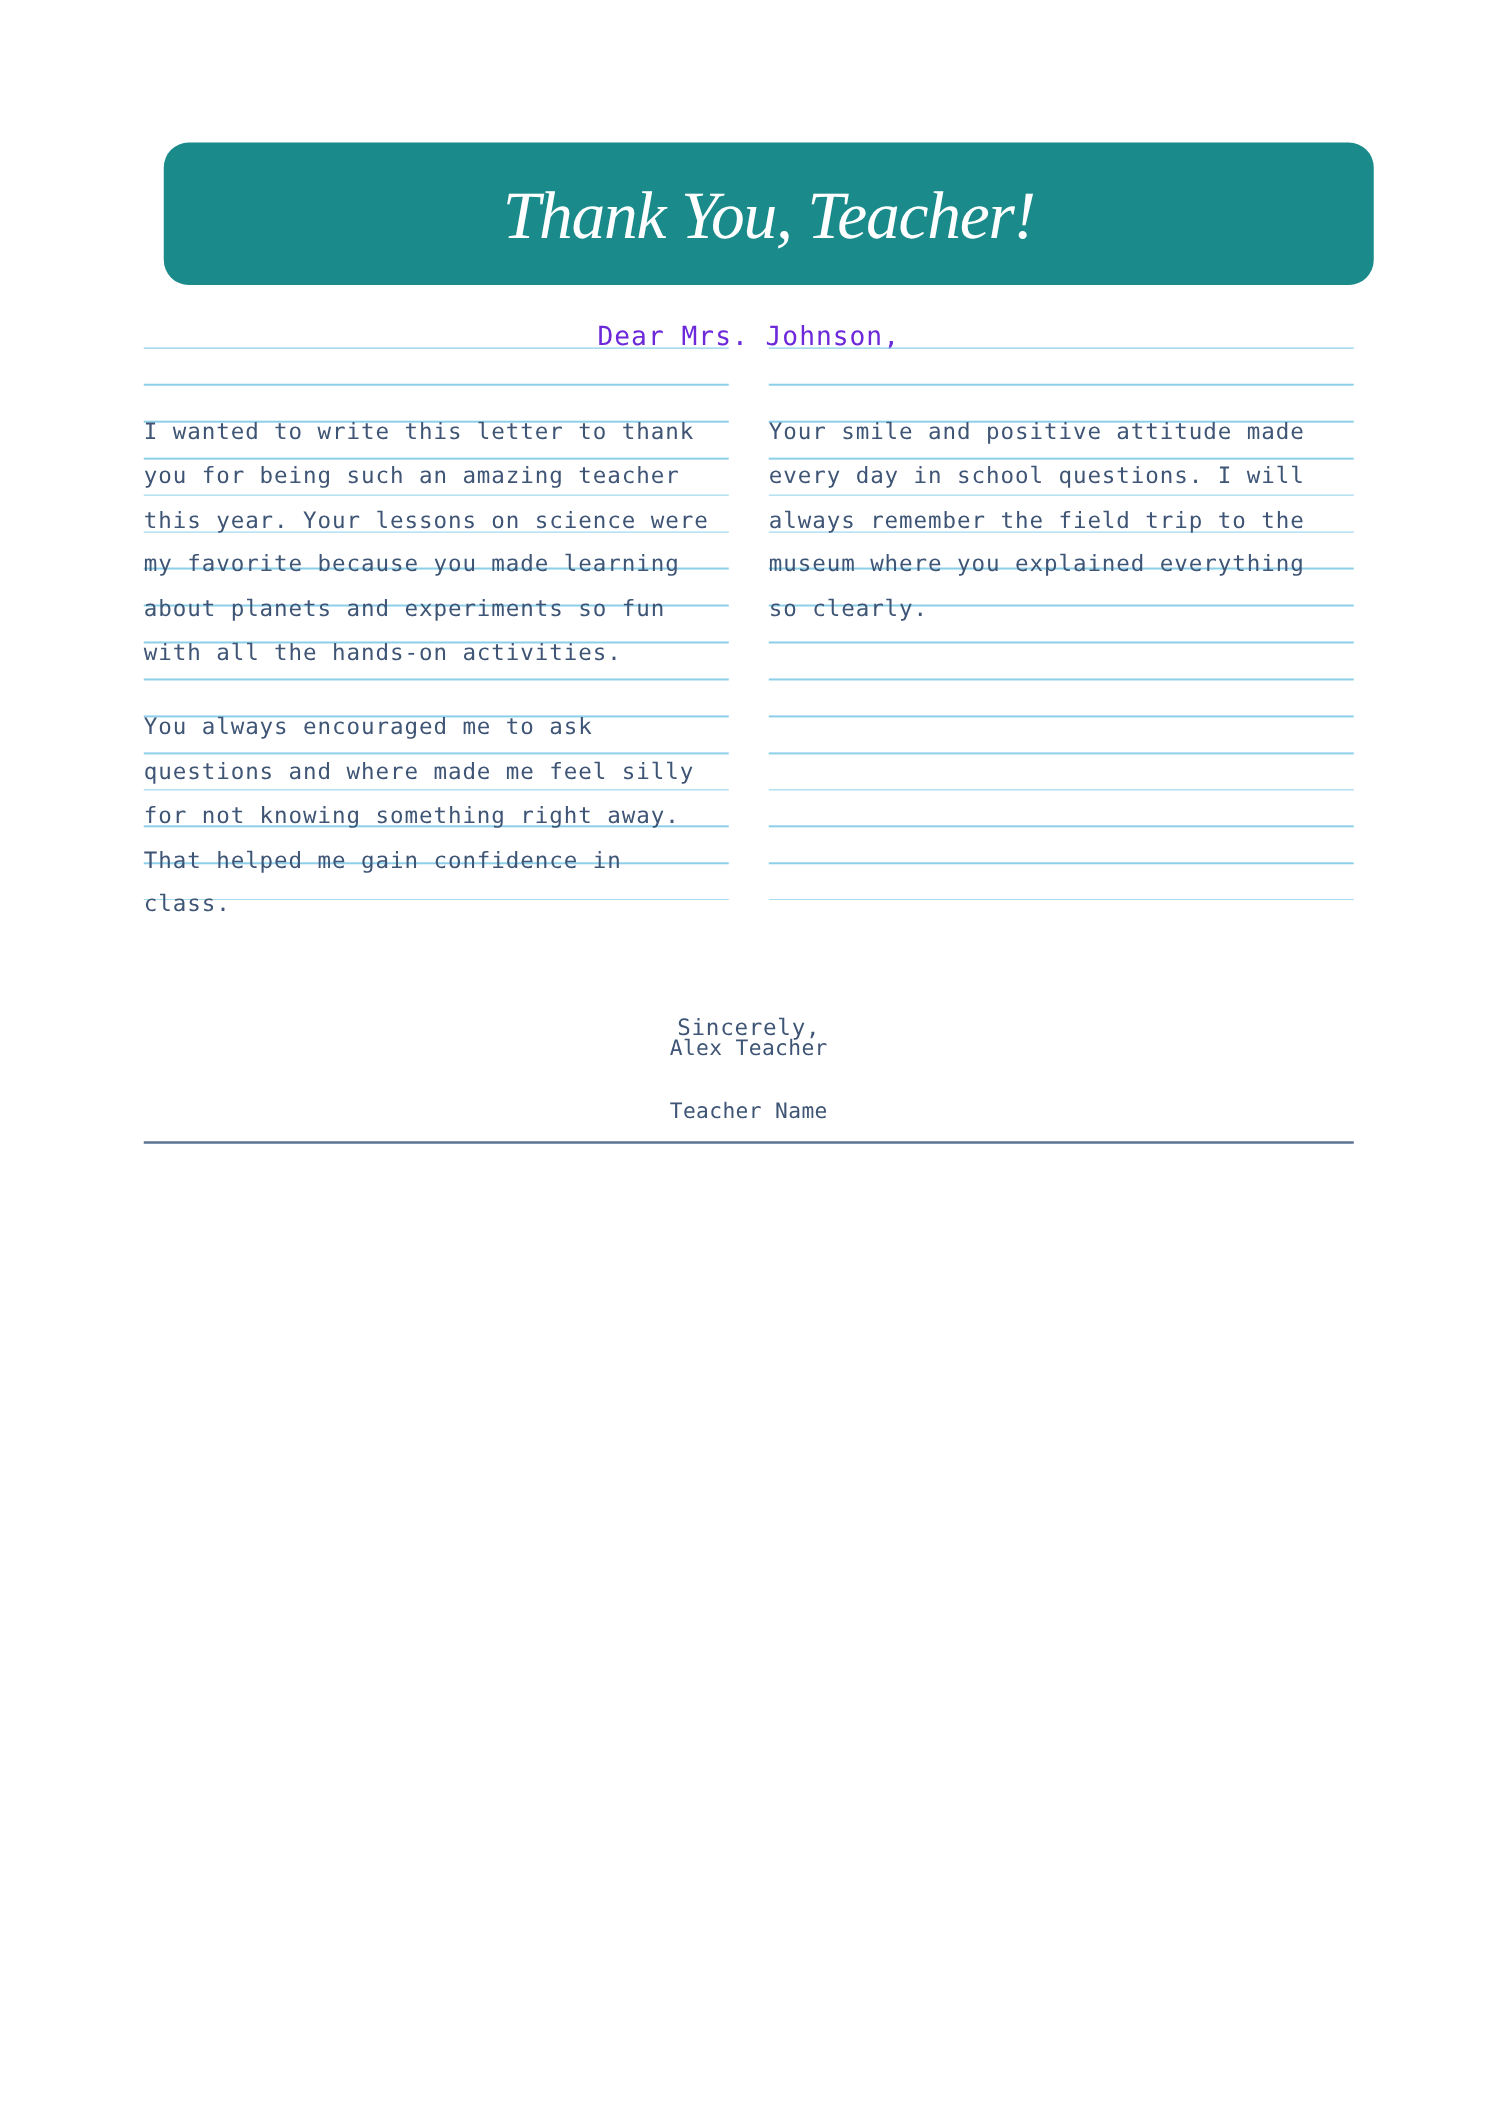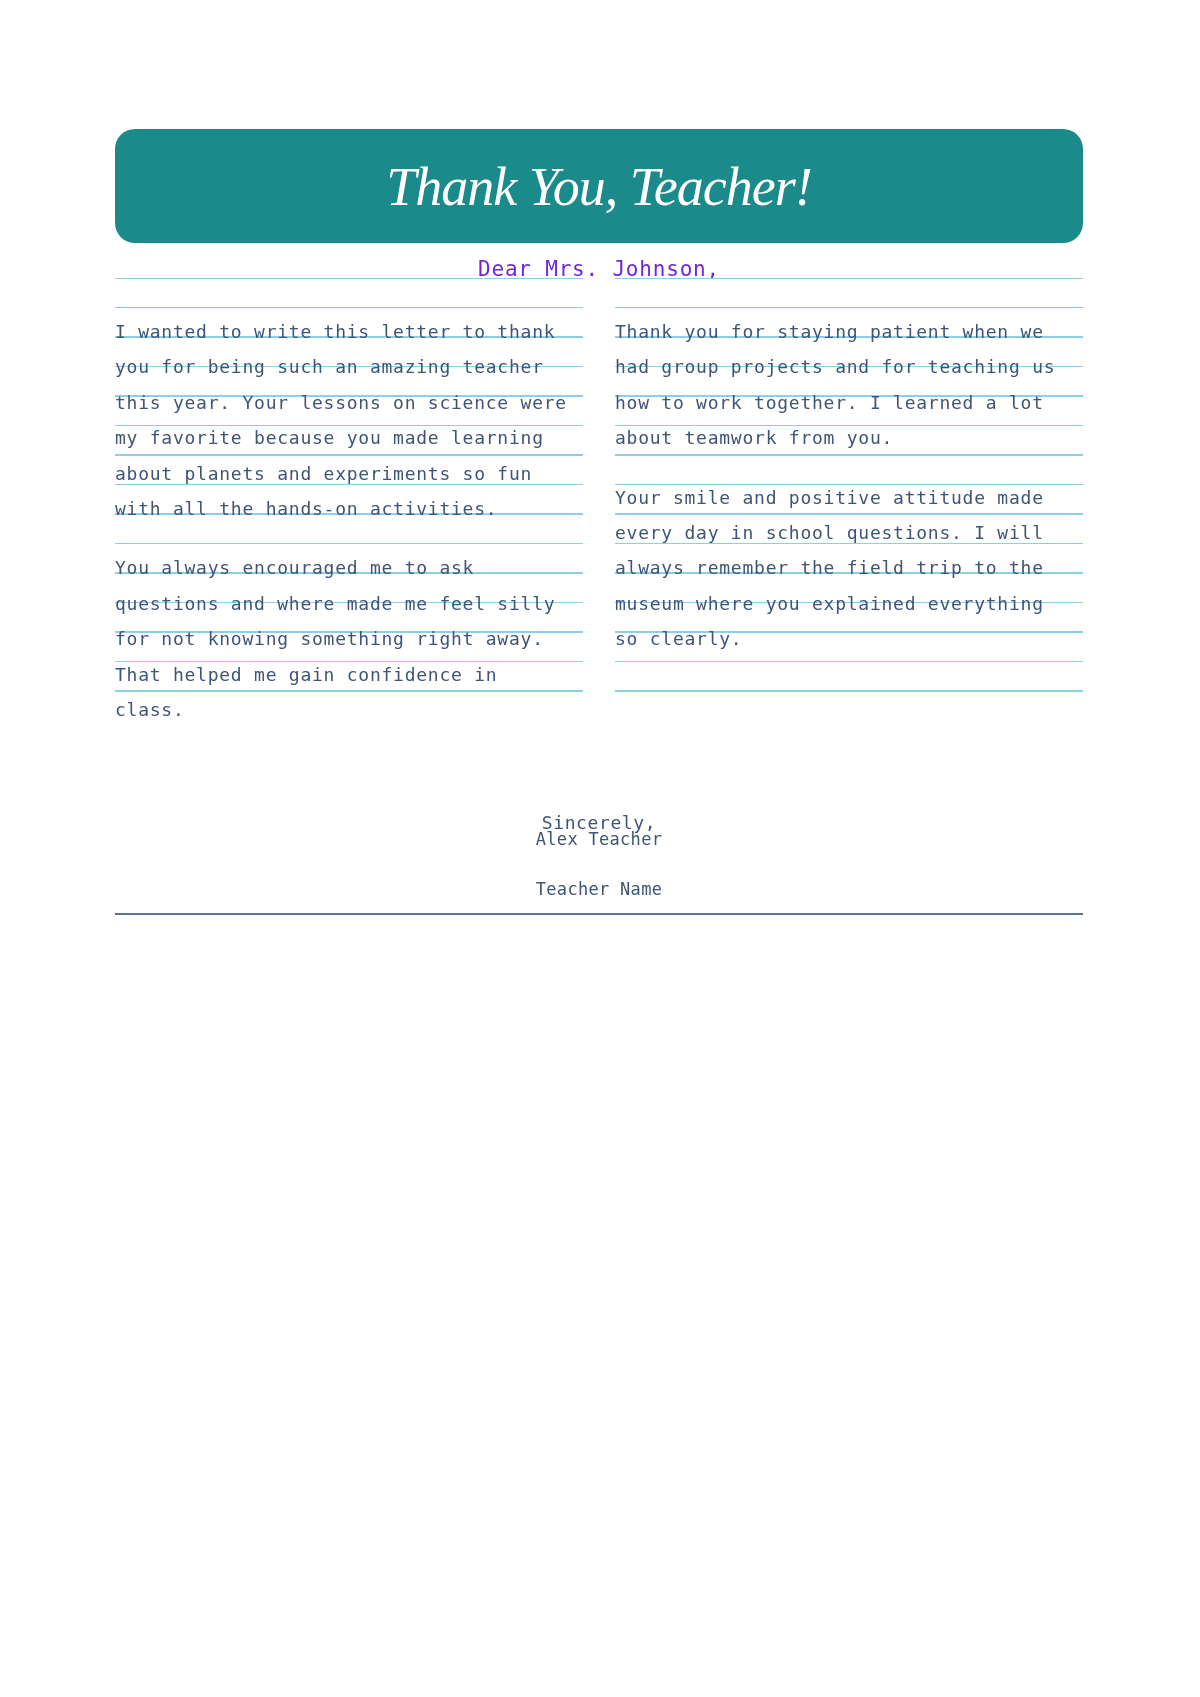--- a/index.html
+++ b/index.html
@@ -1,21 +1,21 @@
 <!DOCTYPE html>
 <html><head>
 <meta charset="utf-8">
 <style>
   html, body { margin: 0; padding: 0; background: #ffffff; }
   body { width: 1200px; height: 1697px; position: relative; overflow: hidden; }
   .page { position: absolute; left: 115px; top: 0; width: 968px; }
   .banner {
-    position: absolute; left: 0; top: 114px; width: 968px; height: 114px;
+    position: absolute; left: 16px; top: 114px; width: 968px; height: 114px;
     background: #1b8a8a; border-radius: 20px;
-    display: flex; align-items: center; justify-content: center; margin-top: 15px;
+    display: flex; align-items: center; justify-content: center;
   }
   .banner-title {
     color: #ffffff;
     font-family: "Liberation Serif", "DejaVu Serif", serif;
     font-style: italic;
     font-size: 54px;
     letter-spacing: -1px;
     line-height: 1;
     margin-top: 2px;
   }
@@ -27,21 +27,21 @@
   .columns {
     position: absolute; left: 0; top: 278px; width: 968px; height: 442px;
     display: flex; justify-content: space-between;
   }
   .col {
     width: 468px; height: 442px; position: relative;
     background-image: repeating-linear-gradient(to bottom,
       transparent 0px, transparent 28px, #8ccfe9 28px, #8ccfe9 29.47px);
     background-position: 0 1px;
   }
-  .col-text { padding-top: 36px; }
+  .col-text { padding-top: 50px; }
   .para {
     margin: 0 0 24px 0;
     font-family: "DejaVu Sans Mono", "Liberation Mono", monospace;
     font-size: 18px; letter-spacing: 0.75px; line-height: 35.4px;
     color: #3f5575;
     white-space: pre-line;
   }
   .signature {
     position: absolute; left: 0; top: 760px; width: 968px; text-align: center;
     font-family: "DejaVu Sans Mono", "Liberation Mono", monospace;
@@ -75,24 +75,20 @@
 with all the hands-on activities.</p>
         <p class="para">You always encouraged me to ask
 questions and where made me feel silly
 for not knowing something right away.
 That helped me gain confidence in
 class.</p>
       </div>
     </div>
     <div class="col">
       <div class="col-text">
-        <p class="para">Thank you for staying patient when we
-had group projects and for teaching us
-how to work together. I learned a lot
-about teamwork from you.</p>
         <p class="para">Your smile and positive attitude made
 every day in school questions. I will
 always remember the field trip to the
 museum where you explained everything
 so clearly.</p>
       </div>
     </div>
   </div>
 
   <div class="signature">

